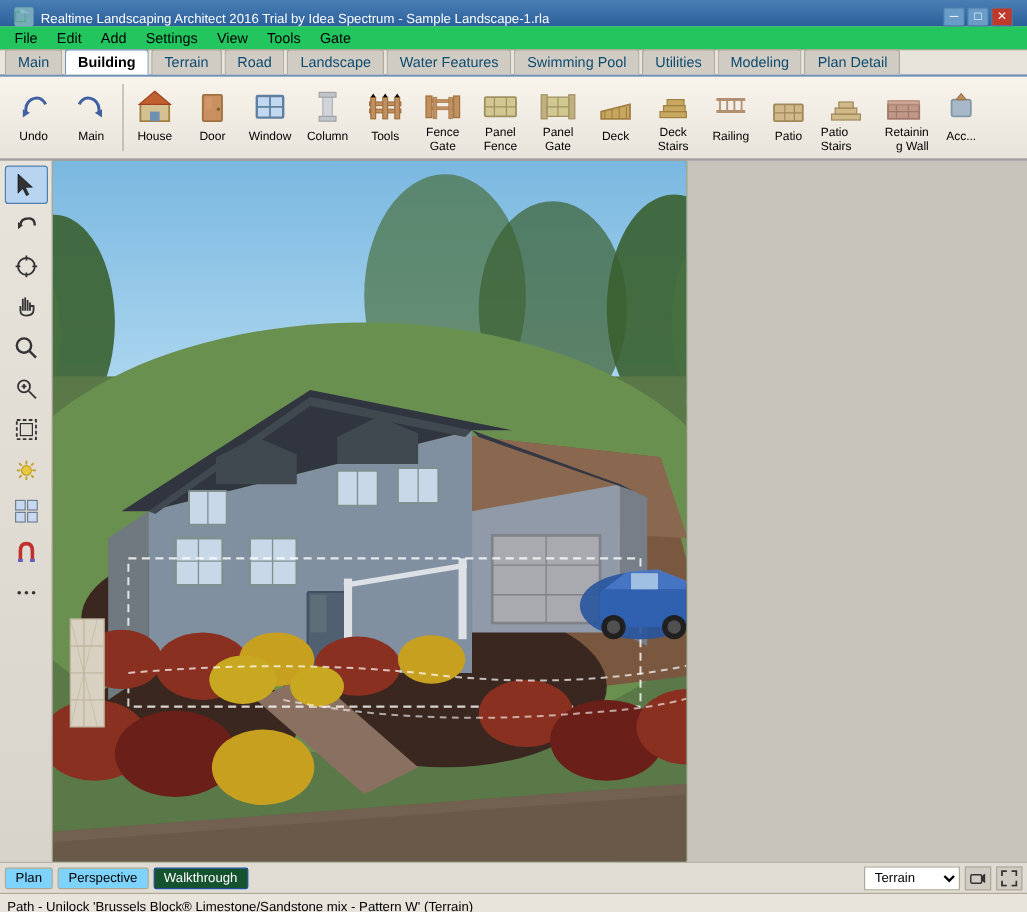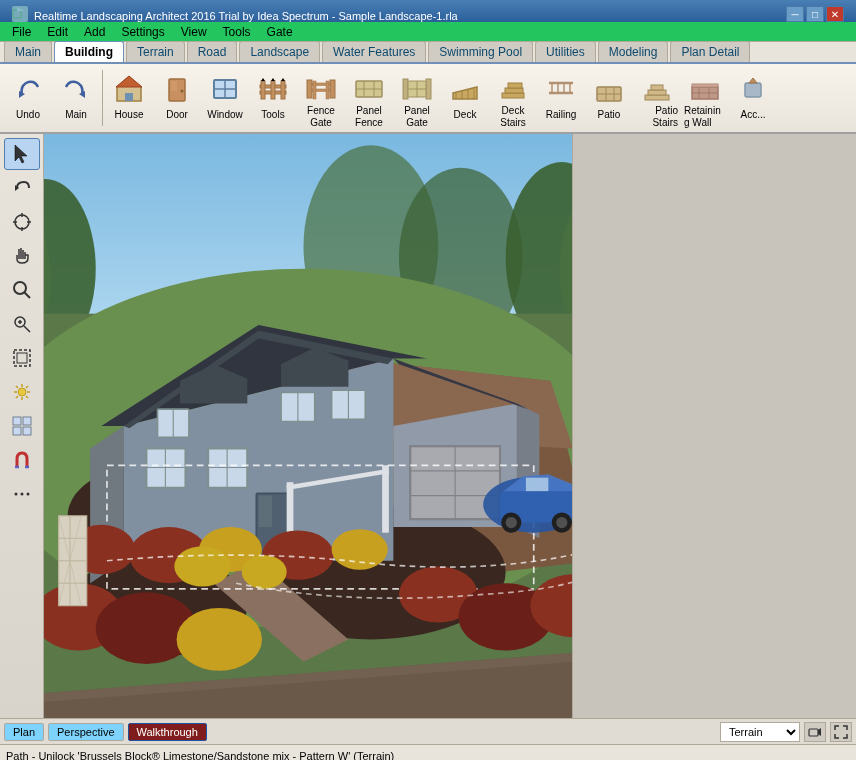--- a/index.html
+++ b/index.html
@@ -175,21 +175,21 @@
     .view-tab {
       padding: 2px 8px;
       font-size: 11px;
       cursor: pointer;
       background: #7dd3fc;
       border: 1px solid #b0a898;
       border-radius: 2px;
       color: #000;
     }
     .view-tab.active {
-      background: #7f1d1d;
+      background: #14532d;
       color: white;
       border-color: #2050a0;
     }
     .view-spacer { flex: 1; }
     .terrain-select {
       display: flex;
       align-items: center;
       gap: 2px;
     }
     .terrain-dropdown {
@@ -314,20 +314,30 @@
           <rect x="5" y="7" width="22" height="18" fill="#c0d8f0" stroke="#6080a0" stroke-width="2" rx="1"></rect>
           <line x1="16" y1="7" x2="16" y2="25" stroke="#6080a0" stroke-width="1.5"></line>
           <line x1="5" y1="16" x2="27" y2="16" stroke="#6080a0" stroke-width="1.5"></line>
         </svg>
       </div>
       <span style="font-size: 10px; text-align: center; line-height: 1.2; word-break: break-word;">Window</span>
     </div>
     <div class="tool-item">
       <div class="tool-icon">
         <svg width="32" height="32" viewBox="0 0 32 32">
+          <rect x="12" y="5" width="8" height="22" fill="#d0d4d8" stroke="#b0b4b8" stroke-width="1"></rect>
+          <rect x="9" y="4" width="14" height="4" fill="#c0c4c8" stroke="#a0a4a8" stroke-width="1"></rect>
+          <rect x="9" y="24" width="14" height="4" fill="#c0c4c8" stroke="#a0a4a8" stroke-width="1"></rect>
+        </svg>
+      </div>
+      <span style="font-size: 10px; text-align: center; line-height: 1.2; word-break: break-word;">Column</span>
+    </div>
+    <div class="tool-item">
+      <div class="tool-icon">
+        <svg width="32" height="32" viewBox="0 0 32 32">
           <rect x="3" y="12" width="26" height="3" fill="#c09060" stroke="#a07040" stroke-width="1"></rect>
           <rect x="3" y="18" width="26" height="3" fill="#c09060" stroke="#a07040" stroke-width="1"></rect>
           <rect x="4" y="8" width="4" height="18" fill="#c09060" stroke="#a07040" stroke-width="1"></rect>
           <polygon points="4,8 6,5 8,8"></polygon>
           <rect x="14" y="8" width="4" height="18" fill="#c09060" stroke="#a07040" stroke-width="1"></rect>
           <polygon points="14,8 16,5 18,8"></polygon>
           <rect x="24" y="8" width="4" height="18" fill="#c09060" stroke="#a07040" stroke-width="1"></rect>
           <polygon points="24,8 26,5 28,8"></polygon>
         </svg>
       </div>
@@ -416,33 +426,33 @@
       <span style="font-size: 10px; text-align: center; line-height: 1.2; word-break: break-word;">Patio</span>
     </div>
     <div class="tool-item">
       <div class="tool-icon">
         <svg width="32" height="32" viewBox="0 0 32 32">
           <rect x="4" y="24" width="24" height="5" fill="#d0b888" stroke="#a08858" stroke-width="1"></rect>
           <rect x="7" y="19" width="18" height="5" fill="#d0b888" stroke="#a08858" stroke-width="1"></rect>
           <rect x="10" y="14" width="12" height="5" fill="#d0b888" stroke="#a08858" stroke-width="1"></rect>
         </svg>
       </div>
-      <span style="font-size: 10px; text-align: right; line-height: 1.2; word-break: break-word;">Patio Stairs</span>
+      <span style="font-size: 10px; text-align: left; line-height: 1.2; word-break: break-word;">Patio Stairs</span>
     </div>
     <div class="tool-item">
       <div class="tool-icon">
         <svg width="32" height="32" viewBox="0 0 32 32">
           <rect x="3" y="16" width="26" height="12" fill="#c09888" stroke="#a07868" stroke-width="1.5"></rect>
           <line x1="3" y1="22" x2="29" y2="22" stroke="#a07868" stroke-width="1"></line>
           <line x1="10" y1="16" x2="10" y2="28" stroke="#a07868" stroke-width="1"></line>
           <line x1="20" y1="16" x2="20" y2="28" stroke="#a07868" stroke-width="1"></line>
           <rect x="3" y="13" width="26" height="3" fill="#d0a898" stroke="#b08878" stroke-width="1"></rect>
         </svg>
       </div>
-      <span style="font-size: 10px; text-align: left; line-height: 1.2; word-break: break-word;">Retaining Wall</span>
+      <span style="font-size: 10px; text-align: right; line-height: 1.2; word-break: break-word;">Retaining Wall</span>
     </div>
     <div class="tool-item">
       <div class="tool-icon">
         <svg width="32" height="32" viewBox="0 0 32 32">
           <rect x="8" y="10" width="16" height="14" fill="#a8b8c8" stroke="#8098a8" stroke-width="1.5" rx="2"></rect>
           <polygon points="12,10 16,5 20,10" fill="#c09060" stroke="#a07040" stroke-width="1"></polygon>
         </svg>
       </div>
       <span style="font-size: 10px; text-align: center; line-height: 1.2; word-break: break-word;">Acc...</span>
     </div>

